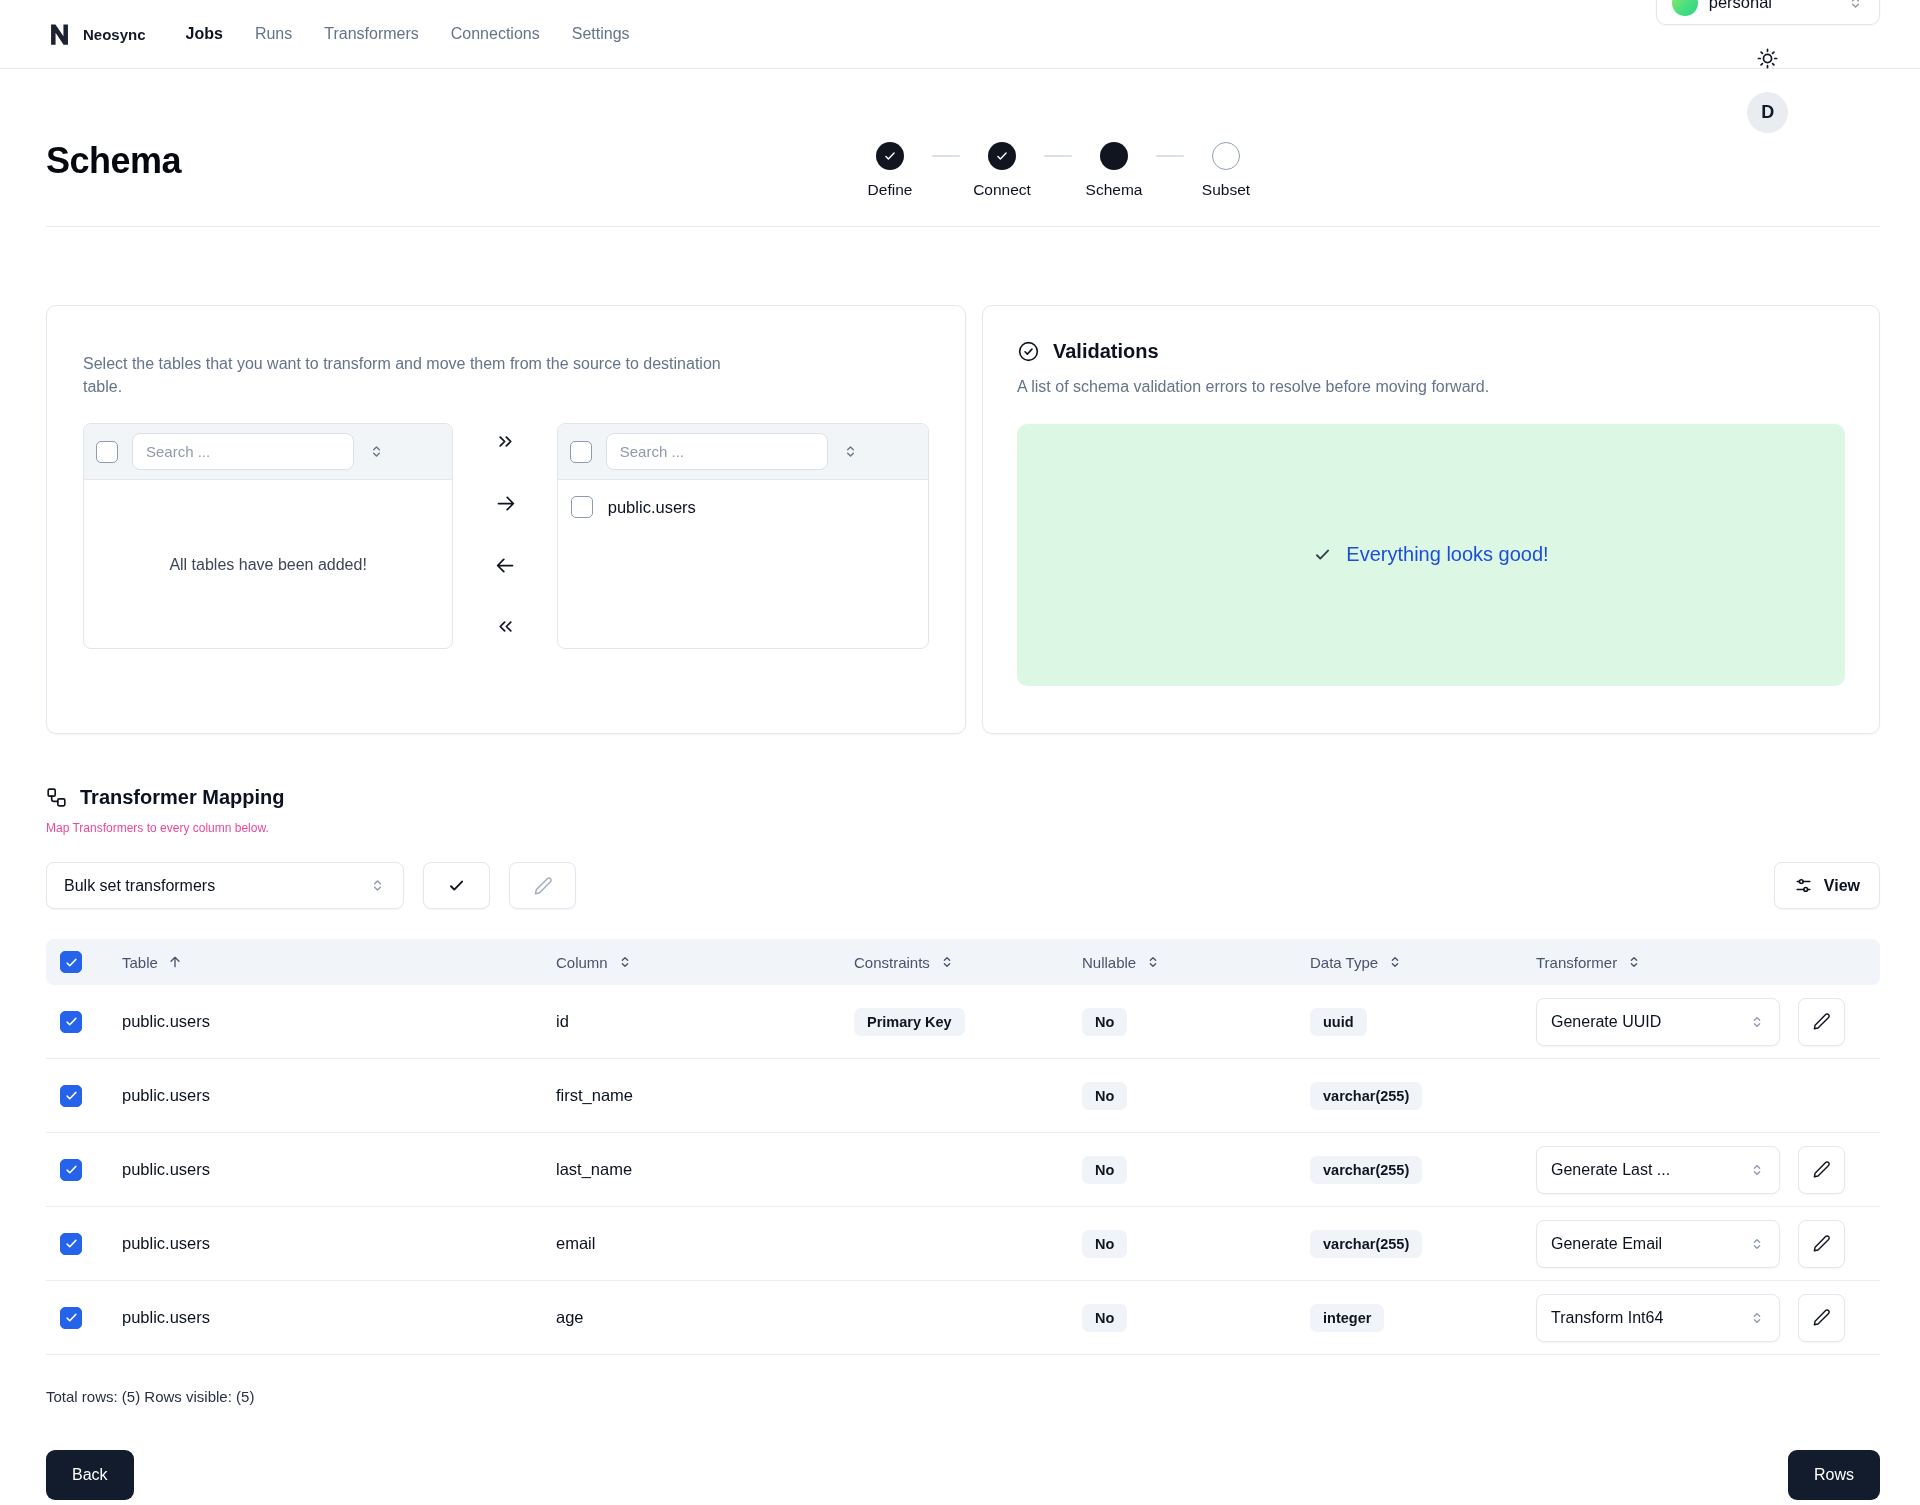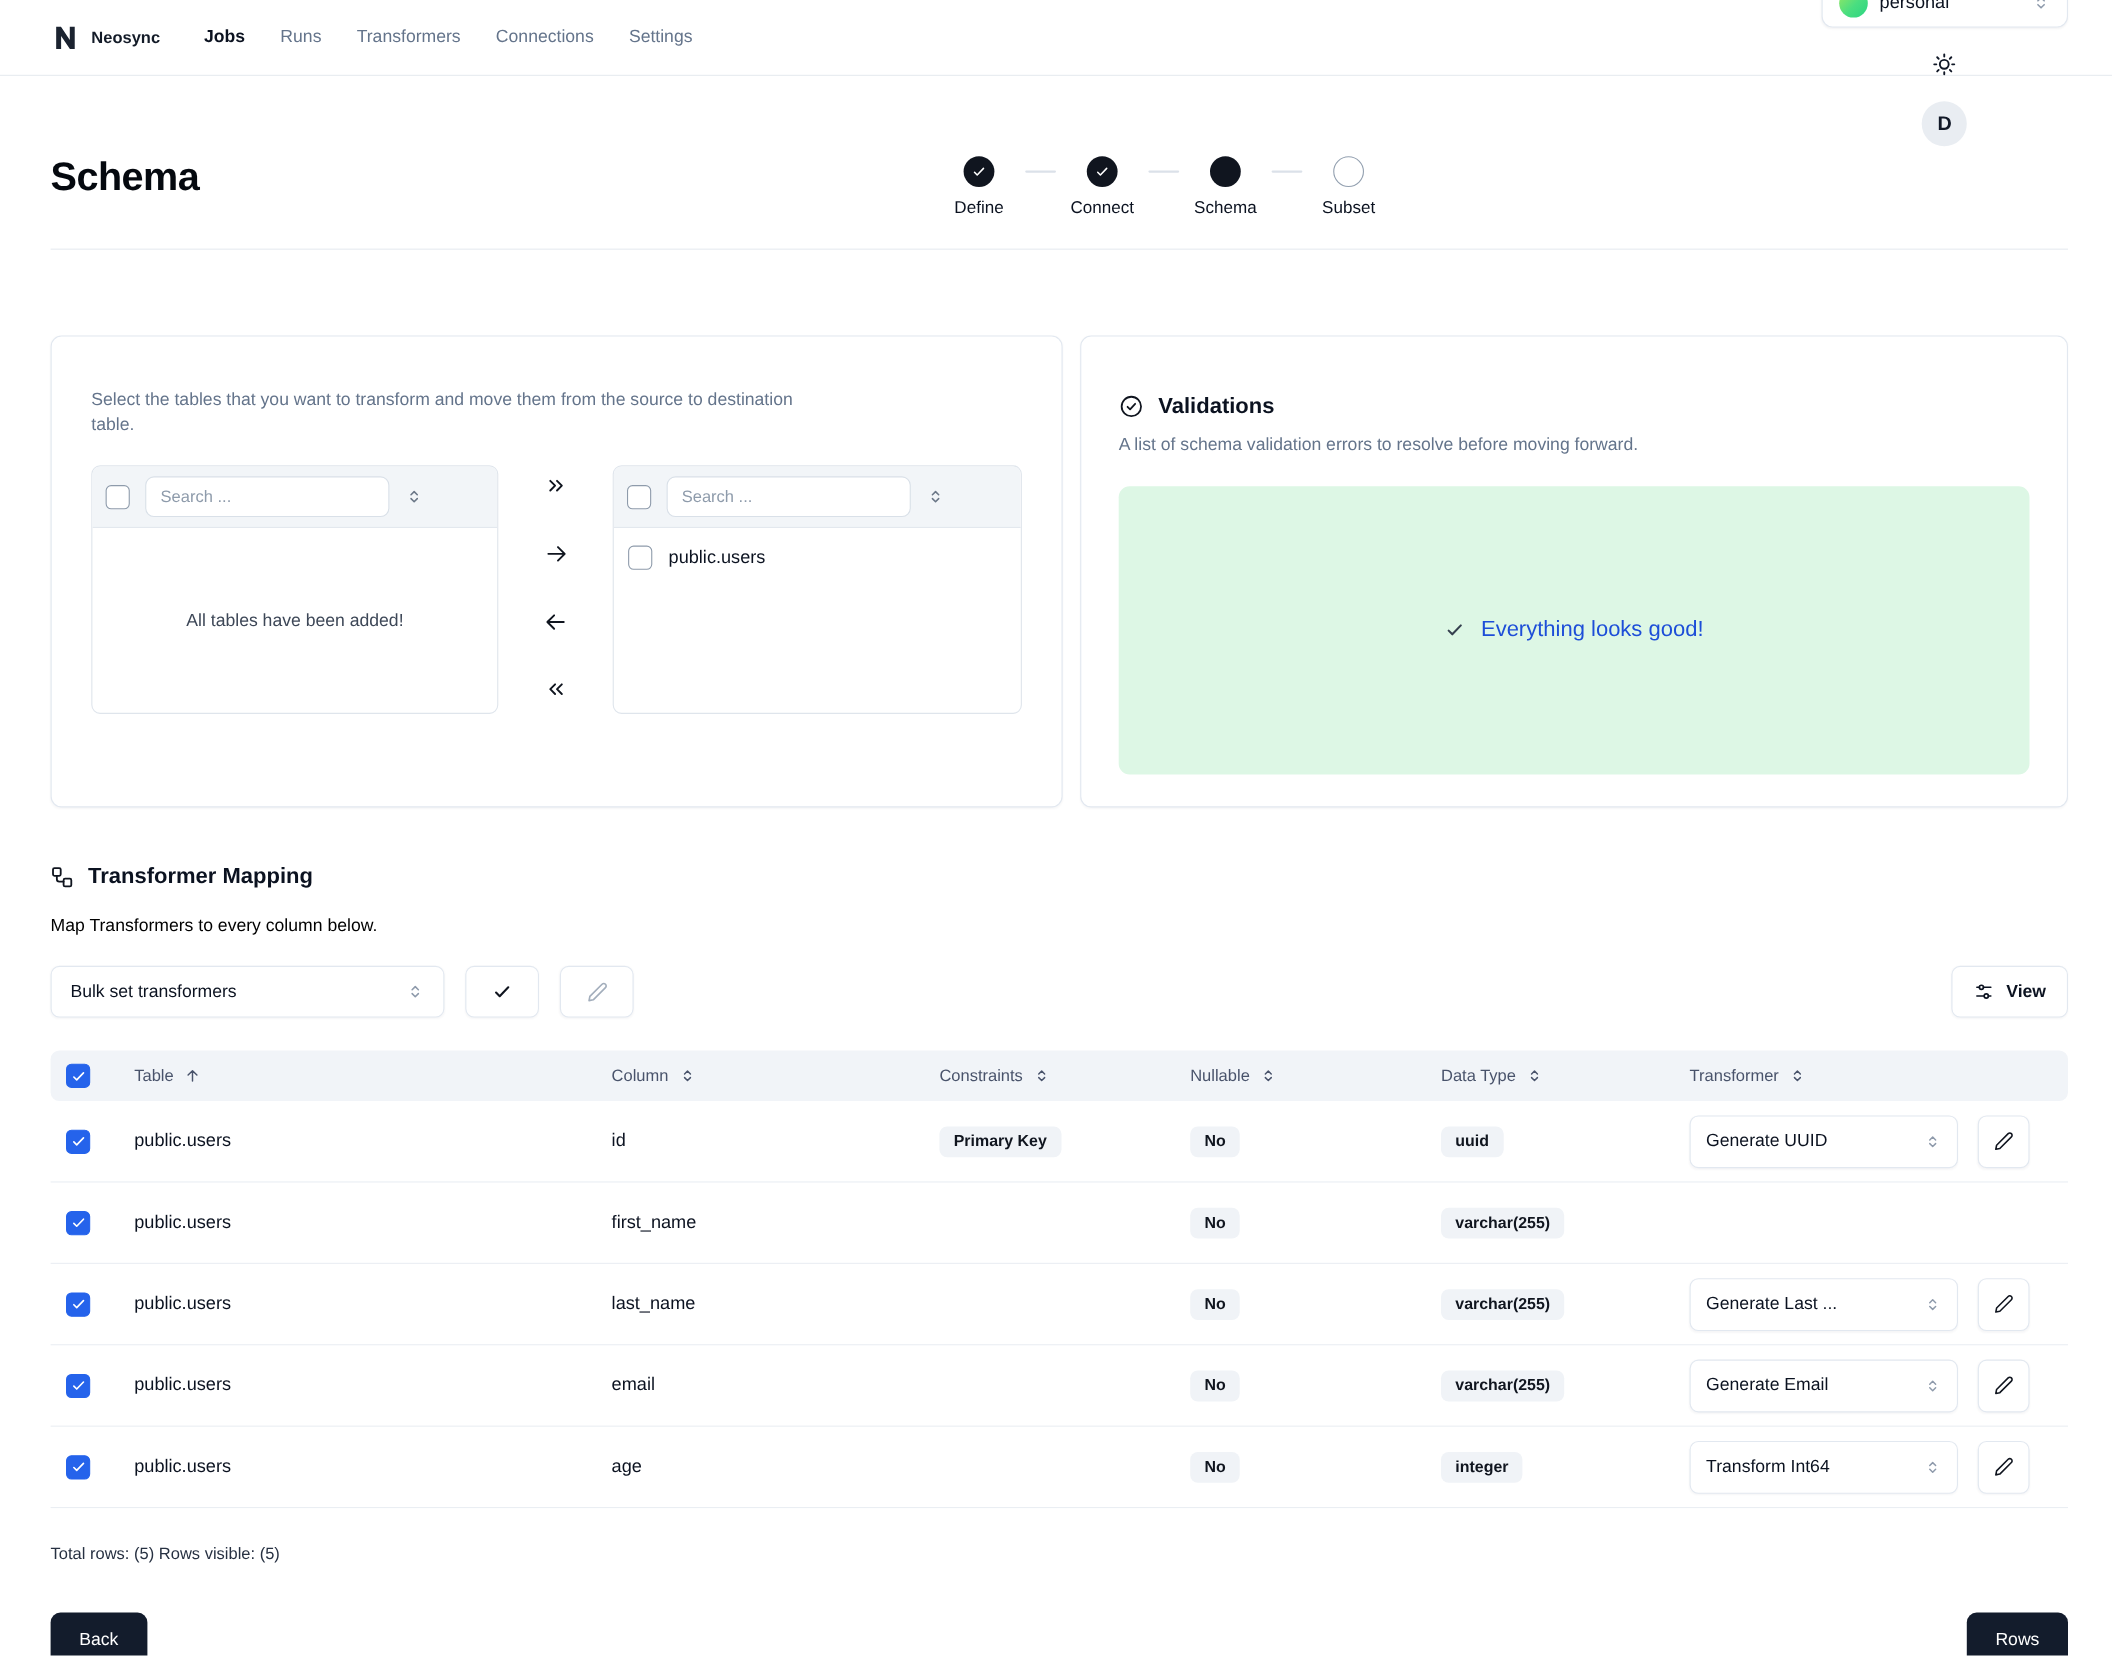--- a/index.html
+++ b/index.html
@@ -33,21 +33,21 @@
   .step.done .step-circle,.step.current .step-circle{background:#10151f;color:#fff;}
   .step.upcoming .step-circle{background:#fff;border:1.5px solid #93a0b0;}
   .step-label{margin-top:11px;font-size:15.5px;color:#0b1220;}
   .step-line{width:28px;height:2px;background:#dbe1e9;margin-top:13px;border-radius:2px;}
   .divider{border:none;border-top:1px solid #e6eaf0;margin-top:22px;}
 
   
   .cards{display:flex;gap:16px;margin-top:78px;}
   .card{border:1px solid #e2e8f0;border-radius:10px;background:#fff;box-shadow:0 1px 2px rgba(16,24,40,.04);height:429px;}
   .card-tablesel{width:920px;padding:34px 36px;}
-  .card-validations{width:904px;padding:52px 34px;}
+  .card-validations{width:904px;padding:34px 34px;}
   .card-title{display:flex;align-items:center;gap:13px;font-size:20px;font-weight:700;color:#0b1220;}
   .card-desc{margin-top:13px;font-size:16px;line-height:1.42;color:#64748b;}
   .card-tablesel .card-desc{max-width:680px;}
 
   
   .duallist{margin-top:25px;display:flex;align-items:flex-start;}
   .listbox{width:372px;height:226px;border:1px solid #dfe5ec;border-radius:8px;overflow:hidden;background:#fff;}
   .listbox-head{height:56px;background:#f2f5f8;border-bottom:1px solid #e3e8ee;display:flex;align-items:center;gap:14px;padding:0 12px;}
   .cb{width:22px;height:22px;border-radius:5px;display:flex;align-items:center;justify-content:center;flex:none;cursor:pointer;}
   .cb-plain{background:#fff;border:1.5px solid #8e9bab;}
@@ -61,21 +61,21 @@
   .arrows{width:104px;height:214px;margin-top:4px;display:flex;flex-direction:column;align-items:center;justify-content:space-between;}
   .arrow-btn{background:none;border:none;color:#10151f;cursor:pointer;padding:4px;}
 
   
   .success-panel{margin-top:25px;height:262px;background:#ddf7e5;border-radius:10px;display:flex;align-items:center;justify-content:center;gap:14px;}
   .success-text{font-size:20px;color:#1d4ed8;}
   .success-check{color:#35404f;}
 
   
   .tm-head{margin-top:52px;display:flex;align-items:center;gap:13px;font-size:20px;font-weight:700;color:#0b1220;}
-  .tm-sub{margin-top:24px;font-size:16px;color:#000000;}
+  .tm-sub{margin-top:12px;font-size:12px;color:#ec4899;}
   .tm-toolbar{margin-top:27px;display:flex;align-items:center;gap:19px;}
   .bulk-select{width:358px;height:47px;border:1px solid #e2e8f0;border-radius:8px;background:#fff;display:flex;align-items:center;justify-content:space-between;padding:0 17px;font-size:16px;color:#0b1220;box-shadow:0 1px 2px rgba(16,24,40,.04);cursor:pointer;}
   .tool-btn{width:67px;height:47px;border:1px solid #e2e8f0;border-radius:8px;background:#fff;display:flex;align-items:center;justify-content:center;box-shadow:0 1px 2px rgba(16,24,40,.04);cursor:pointer;color:#10151f;}
   .tool-btn.disabled{color:#a3aebc;}
   .view-btn{margin-left:auto;height:47px;padding:0 19px;border:1px solid #e2e8f0;border-radius:8px;background:#fff;display:flex;align-items:center;gap:11px;font-size:16px;font-weight:700;color:#0b1220;box-shadow:0 1px 2px rgba(16,24,40,.04);cursor:pointer;font-family:"Liberation Sans",sans-serif;}
 
   
   .tm-table{margin-top:30px;}
   .trow{display:grid;grid-template-columns:76px 434px 298px 228px 228px 226px 1fr;align-items:center;}
   .thead{height:46px;background:#f1f4f8;border-radius:8px;}

